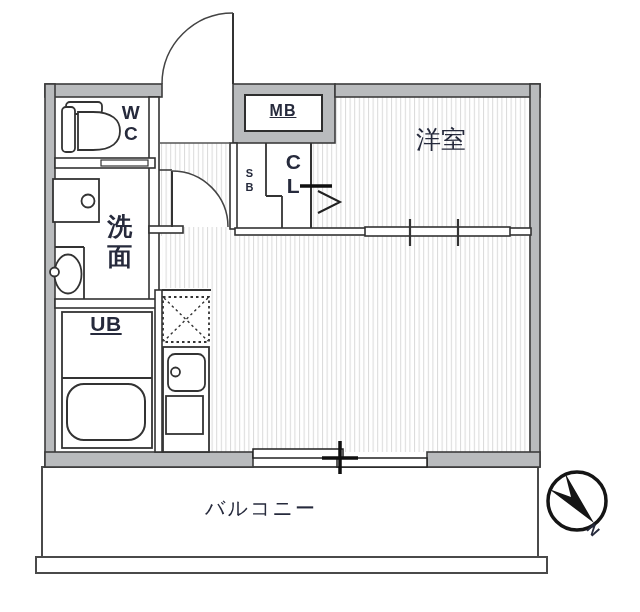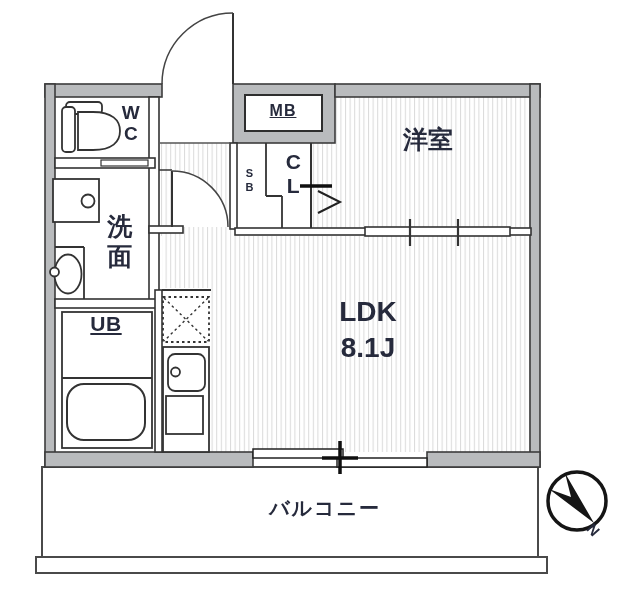--- a/index.html
+++ b/index.html
@@ -16,25 +16,25 @@
   .lbl{
     position:absolute;color:var(--ink);font-weight:bold;text-align:center;
     white-space:pre-line;letter-spacing:0.5px;line-height:1.12;
   }
   .lbl-wc{left:114px;top:102px;width:34px;font-size:19px;}
   .lbl-senmen{left:99px;top:212px;width:42px;font-size:25px;line-height:1.18;}
   .lbl-ub{left:72px;top:312px;width:68px;font-size:21px;text-decoration:underline;}
   .lbl-mb{left:249px;top:102px;width:68px;font-size:16px;letter-spacing:1px;text-decoration:underline;}
   .lbl-sb{left:241px;top:166px;width:17px;font-size:11px;line-height:1.3;letter-spacing:0;}
   .lbl-cl{left:280px;top:150px;width:27px;font-size:21px;line-height:1.15;}
-  .room-lbl{position:absolute;color:var(--ink);font-weight:bold;text-align:center;}
+  .room-lbl{position:absolute;color:var(--ink);font-weight:normal;text-align:center;padding-left:13px;}
   .lbl-yoshitsu{left:350px;top:122px;width:156px;font-size:25px;line-height:1.42;}
   .lbl-ldk{left:288px;top:294px;width:160px;font-size:28px;line-height:1.3;}
   .lbl-balcony{left:205px;top:495px;width:176px;font-size:20px;color:var(--ink);
-    font-weight:bold;text-align:right;letter-spacing:2px;position:absolute;}
+    font-weight:normal;text-align:left;letter-spacing:2px;position:absolute;}
   .lbl-north{position:absolute;left:588px;top:521px;font-size:15px;font-weight:bold;
     color:var(--ink);transform:rotate(48deg);}
 </style>
 </head>
 <body>
 
 <div class="stage">
 
   <svg width="640" height="612" viewBox="0 0 640 612">
     <defs>
@@ -161,21 +161,17 @@
   <div class="lbl lbl-mb">MB</div>
   <div class="lbl lbl-sb">S
 B</div>
   <div class="lbl lbl-cl">C
 L</div>
 
   <div class="room-lbl lbl-yoshitsu">
     <div>洋室</div>
   </div>
 
-  <div class="room-lbl lbl-ldk">
-    <div>LDK</div>
-    <div>8.1J</div>
-  </div>
 
   <div class="lbl-balcony">バルコニー</div>
 
   <div class="lbl-north">N</div>
 </div>
 
 </body></html>

